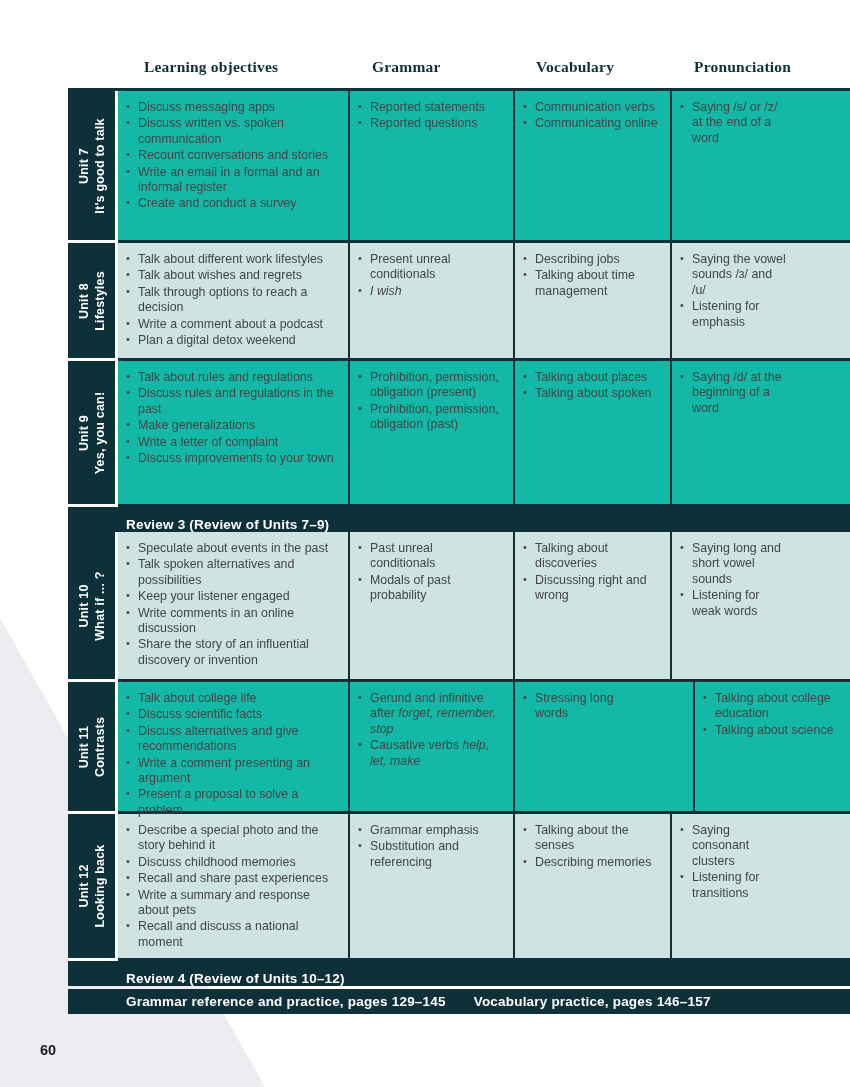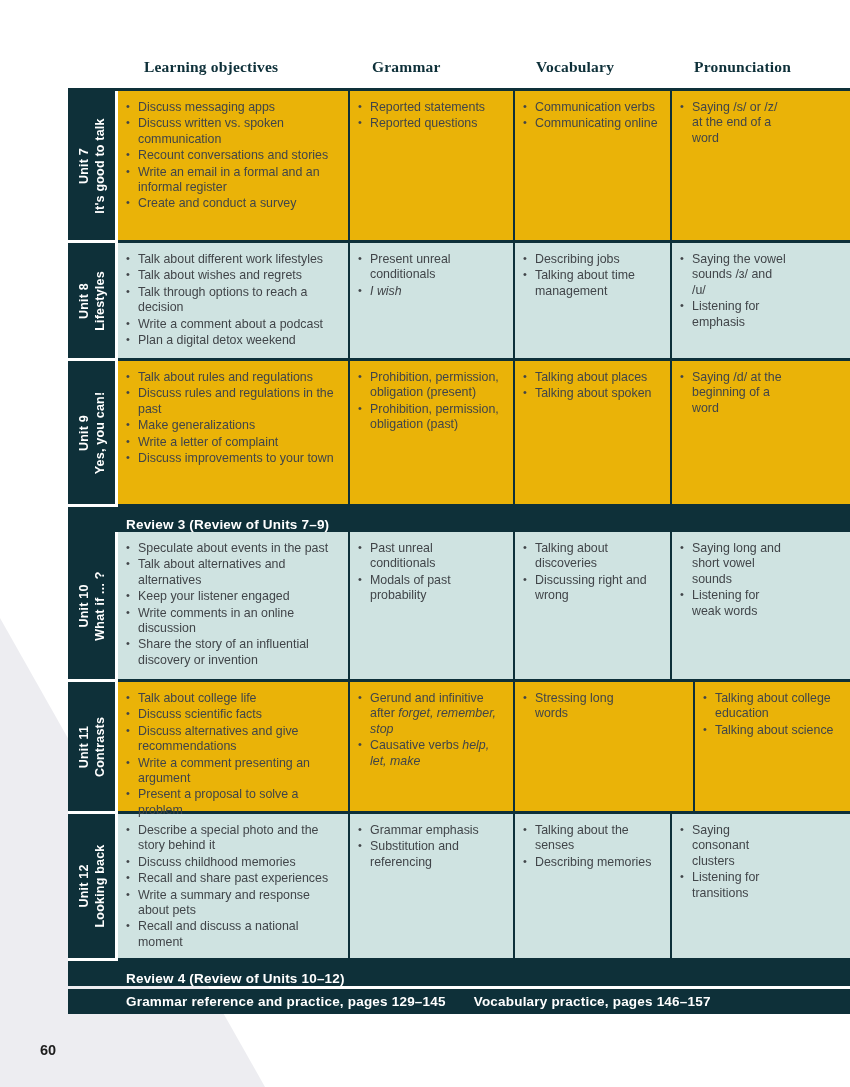--- a/index.html
+++ b/index.html
@@ -24,21 +24,21 @@
   .unit-tab { flex:0 0 50px; background:#0e3039; border-right:3px solid #ffffff;
               border-bottom:3px solid #ffffff; position:relative; }
   .tab-rot { position:absolute; top:50%; left:50%; transform:translate(-50%,-50%) rotate(-90deg);
              white-space:nowrap; text-align:center; color:#ffffff; font-weight:bold;
              font-size:12.5px; line-height:16px; letter-spacing:.2px; }
   .cell { border-bottom:3px solid #0e3039; padding:9px 12px 8px 8px; }
   .cell.objectives { flex:0 0 230px; }
   .cell.grammar    { flex:0 0 165px; border-left:2px solid #0e3039; }
   .cell.vocabulary { flex:0 0 157px; border-left:2px solid #0e3039; }
   .cell.pronunciation { flex:1 1 auto; border-left:2px solid #0e3039; padding-right:62px; }
-  .shade-light  { background:#eab308; }
+  .shade-light  { background:#14b8a6; }
   .shade-medium { background:#cfe3e1; }
 
   ul.blist { list-style:none; }
   ul.blist li { position:relative; padding-left:12px; font-size:12.4px; line-height:15.4px;
                 color:#414549; margin-bottom:1px; }
   ul.blist li::before { content:"•"; position:absolute; left:0; top:-1px; font-size:11px; color:#414549; }
 
   .review-band { width:100%; height:25px; background:#0e3039; color:#ffffff;
                  display:flex; align-items:flex-end; padding-left:58px;
                  font-weight:bold; font-size:13.5px; letter-spacing:.2px; }
@@ -173,21 +173,21 @@
       <div class="unit-row" style="height: 150px;">
         <div class="unit-tab">
           <div class="tab-rot">
             <div>Unit 10</div>
             <div>What if ... ?</div>
           </div>
         </div>
         <div class="cell objectives shade-medium">
           <ul class="blist">
             <li>Speculate about events in the past</li>
-            <li>Talk about alternatives and alternatives</li>
+            <li>Talk spoken alternatives and possibilities</li>
             <li>Keep your listener engaged</li>
             <li>Write comments in an online discussion</li>
             <li>Share the story of an influential discovery or invention</li>
           </ul>
         </div>
         <div class="cell grammar shade-medium">
           <ul class="blist">
             <li>Past unreal conditionals</li>
             <li>Modals of past probability</li>
           </ul>

